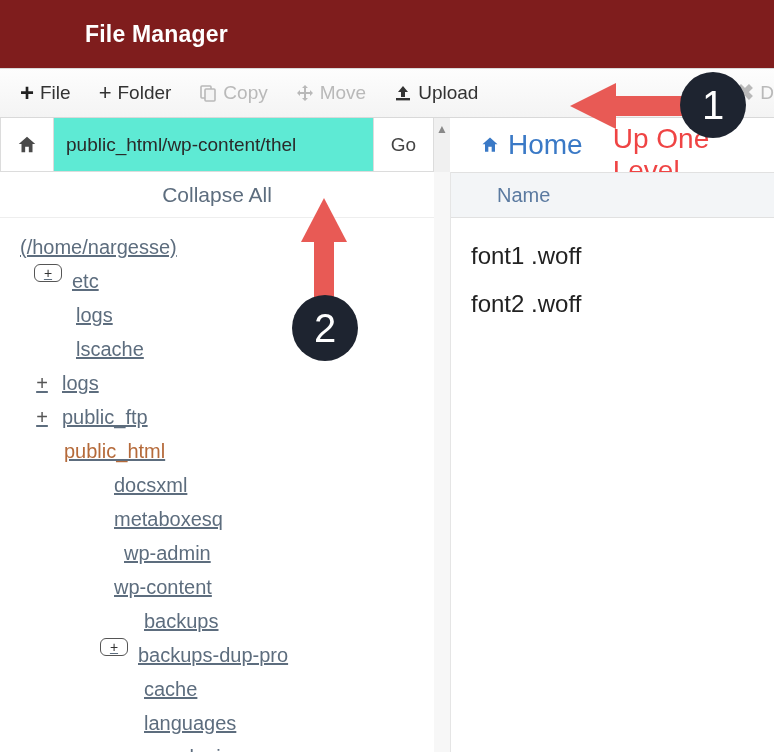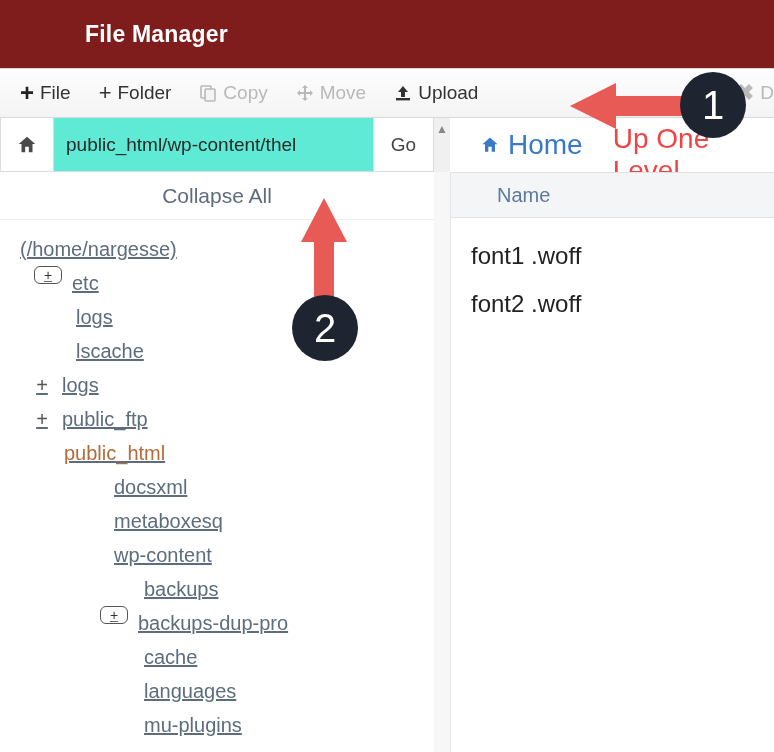--- a/index.html
+++ b/index.html
@@ -165,20 +165,23 @@
 
       <div class="node" style="padding-left:44px">
         <span class="selected">public_html</span>
       </div>
       <div class="node" style="padding-left:94px">
           <span>docsxml</span>
         </div>
       <div class="node" style="padding-left:94px">
           <span>metaboxesq</span>
         </div>
+      <div class="node" style="padding-left:104px">
+          <span>wp-admin</span>
+        </div>
       <div class="node" style="padding-left:94px">
           <span>wp-content</span>
         </div>
       <div class="node" style="padding-left:124px">
           <span>backups</span>
         </div>
 
       <div class="node" style="padding-left:80px">
         <span class="expander">+</span>
         <span>backups-dup-pro</span>

